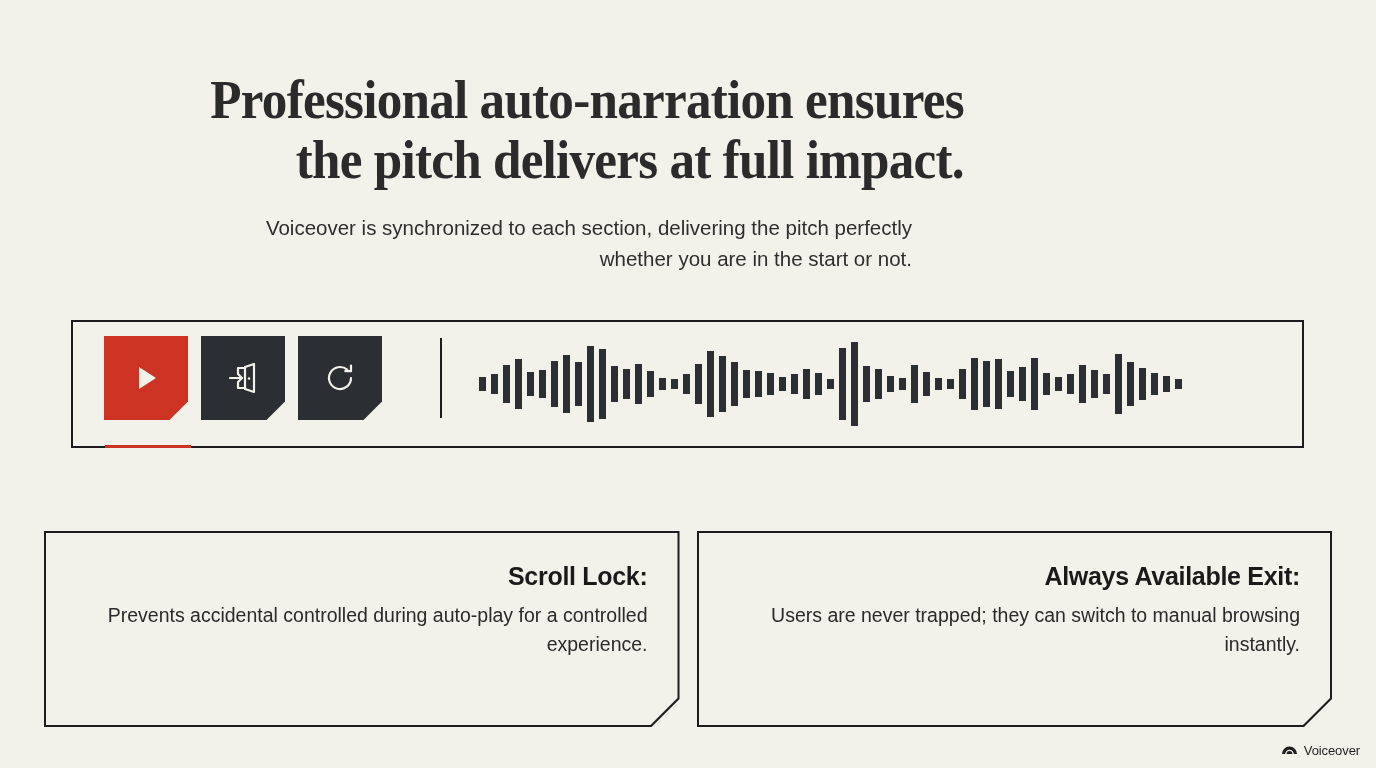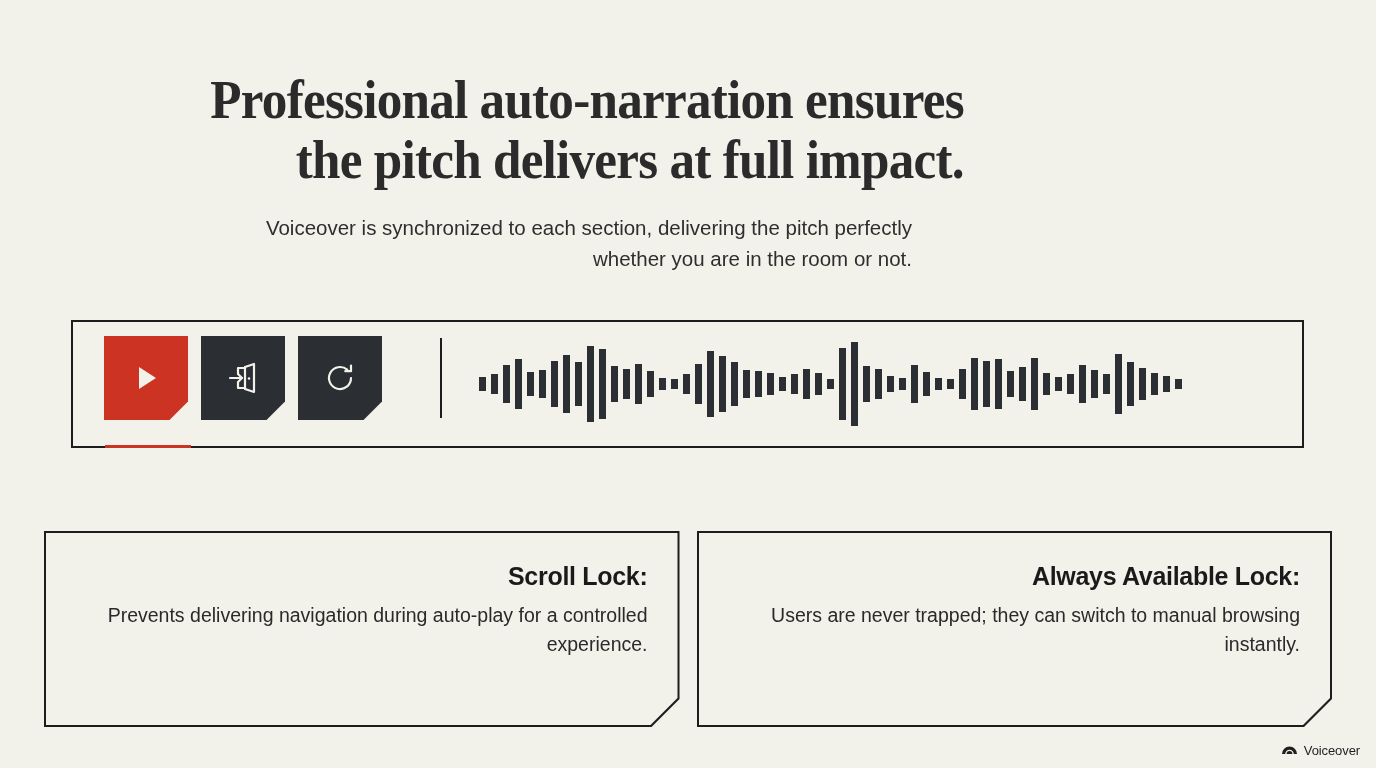--- a/index.html
+++ b/index.html
@@ -197,21 +197,21 @@
 
 <div class="slide">
 
   <h1 class="headline">
     <span class="line">Professional auto-narration ensures</span>
     <span class="line">the pitch delivers at full impact.</span>
   </h1>
 
   <p class="subtitle">
     <span class="line">Voiceover is synchronized to each section, delivering the pitch perfectly</span>
-    <span class="line">whether you are in the room or not.</span>
+    <span class="line">whether you are in the start or not.</span>
   </p>
 
   <div class="player-panel">
 
     <div class="progress-track" style="width: 86.31px; background: rgb(204, 51, 34);"></div>
 
     <div class="controls">
 
       <button class="ctrl-btn play">
         <span>
@@ -312,29 +312,29 @@
 
   </div>
 
   <div class="cards">
 
     <div class="card">
       <div class="card-shape"></div>
       <div class="card-inner"></div>
       <div class="card-content">
         <div class="card-title">Scroll Lock:</div>
-        <div class="card-body">Prevents delivering navigation during auto-play for a controlled experience.</div>
+        <div class="card-body">Prevents accidental controlled during auto-play for a controlled experience.</div>
       </div>
     </div>
 
     <div class="card">
       <div class="card-shape"></div>
       <div class="card-inner"></div>
       <div class="card-content">
-        <div class="card-title">Always Available Lock:</div>
+        <div class="card-title">Always Available Exit:</div>
         <div class="card-body">Users are never trapped; they can switch to manual browsing instantly.</div>
       </div>
     </div>
 
 
   </div>
 
   <div class="footer-logo">
     <span>
       <svg width="17" height="14" viewBox="0 0 17 14" aria-hidden="true">

